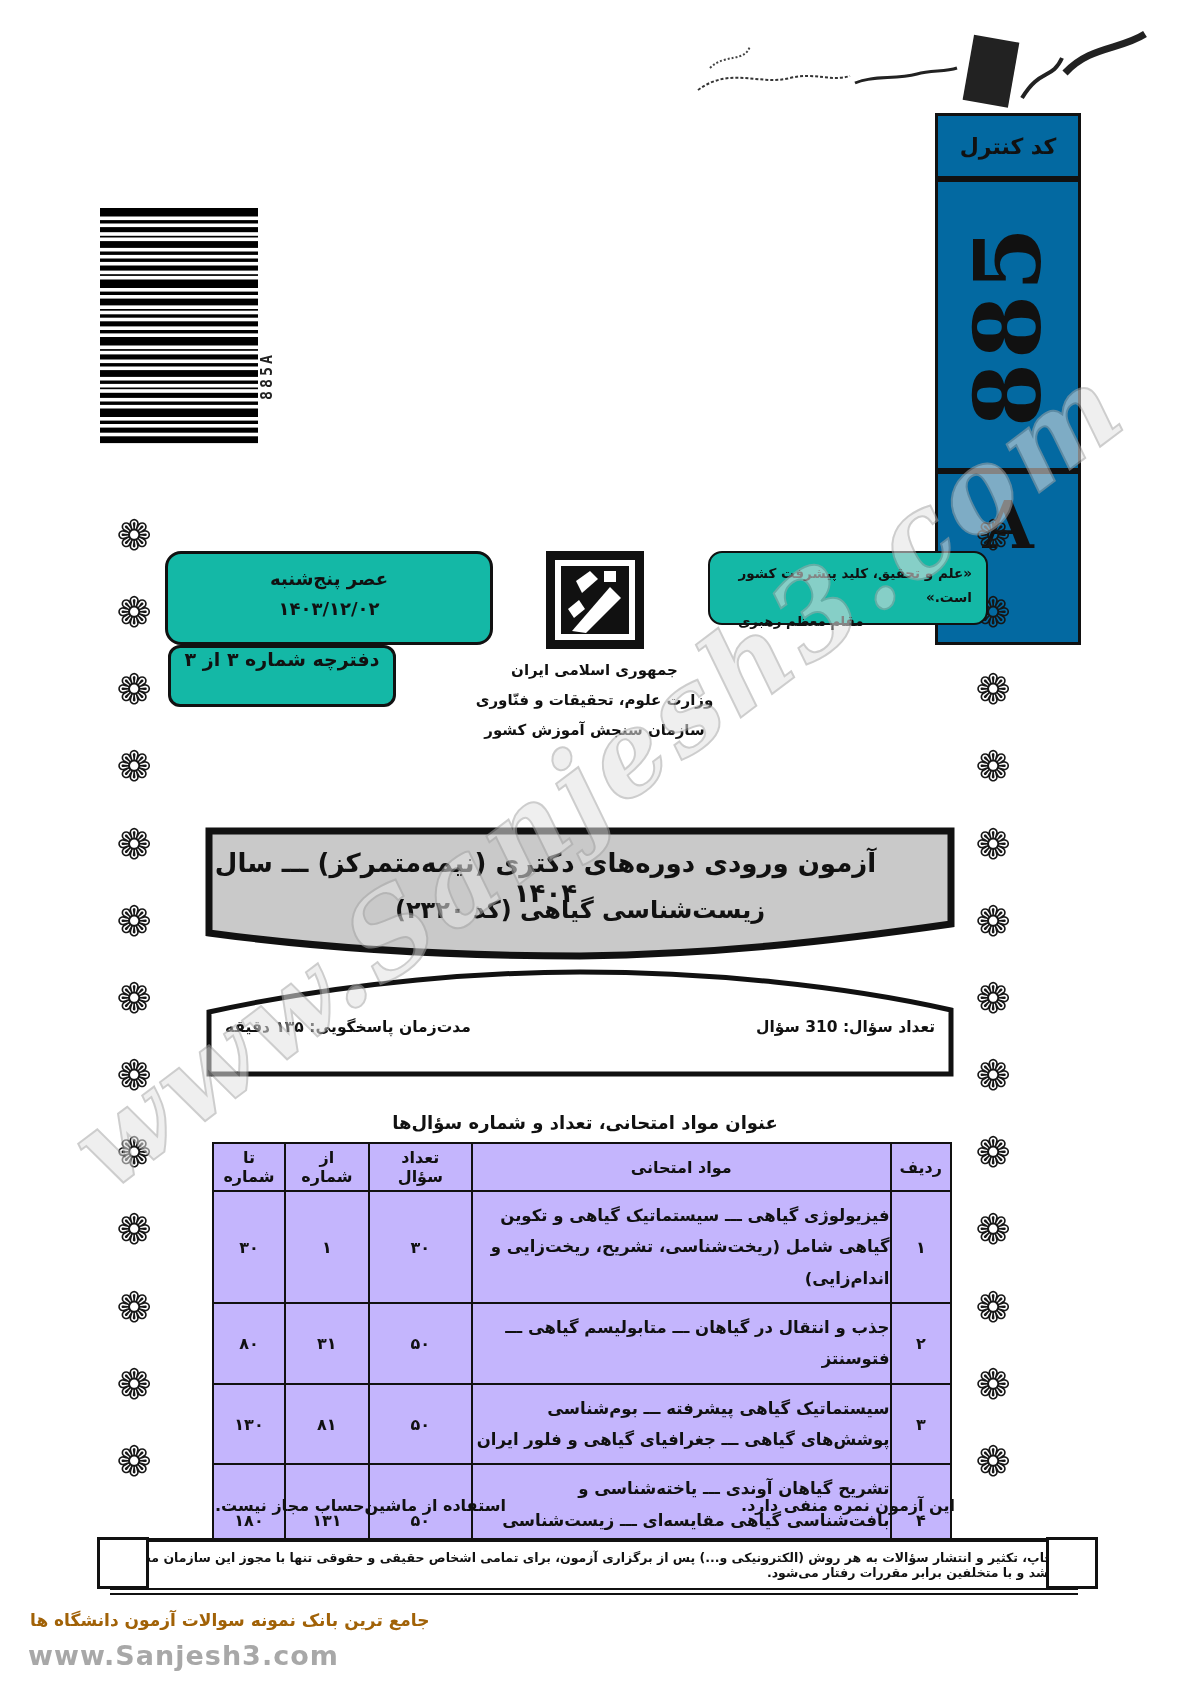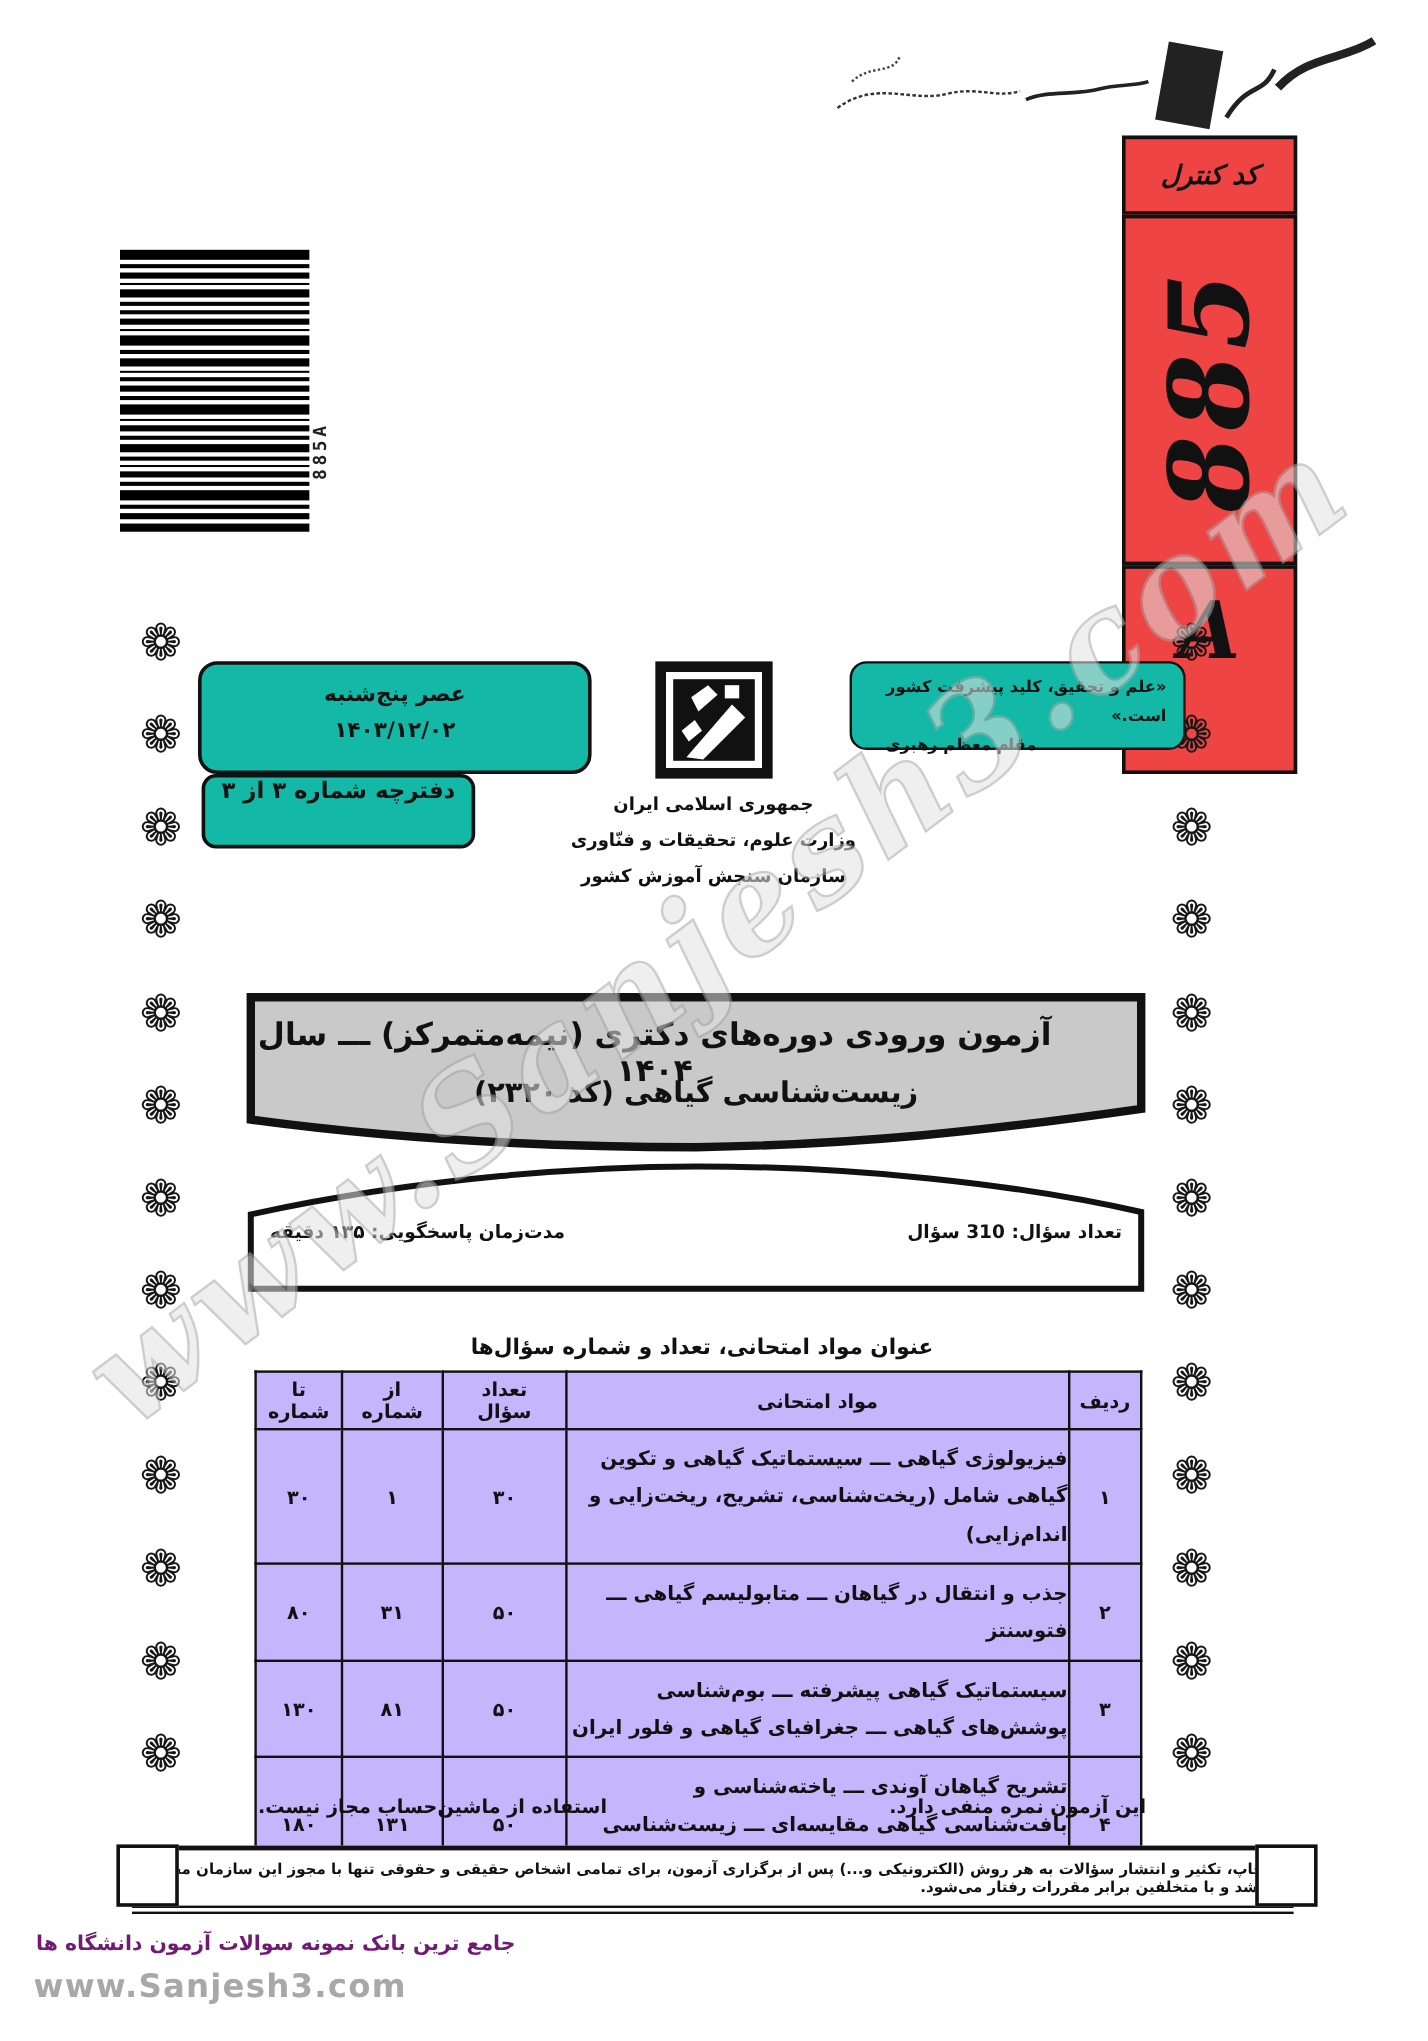--- a/index.html
+++ b/index.html
@@ -4,21 +4,21 @@
 <style>
   html,body{margin:0;padding:0;background:#fff;}
   .page{position:relative;width:1190px;height:1701px;background:#ffffff;overflow:hidden;
         font-family:"DejaVu Sans",sans-serif;color:#111;}
   .abs{position:absolute;}
   .b{font-weight:bold;}
   .ctr{text-align:center;}
   .rtl{direction:rtl;}
 
   
-  .kbox{border:3px solid #111;background:#ef4444;font-style:italic;}
+  .kbox{border:3px solid #111;background:#0369a1;}
   .kod-label{left:935px;top:113px;width:140px;height:60px;display:flex;align-items:center;justify-content:center;
              font-size:22px;font-weight:bold;}
   .kod-num{left:935px;top:179px;width:140px;height:286px;display:flex;align-items:center;justify-content:center;}
   .kod-num span{transform:rotate(-90deg);font-family:"DejaVu Serif",serif;font-size:92px;font-weight:bold;letter-spacing:4px;}
   .kod-letter{left:935px;top:471px;width:140px;height:168px;display:flex;align-items:flex-start;justify-content:center;}
   .kod-letter span{font-family:"DejaVu Serif",serif;font-size:66px;font-weight:bold;margin-top:12px;}
 
   
   .barcode-wrap{left:100px;top:208px;width:158px;height:240px;}
   .barcode-label{left:258px;top:400px;transform:rotate(-90deg);transform-origin:top left;
@@ -70,21 +70,21 @@
 
   
   .notes-row{left:215px;top:1496px;width:740px;display:flex;justify-content:space-between;font-size:16px;font-weight:bold;}
   .copyright-bar{left:110px;top:1538px;width:968px;height:46px;border-top:4px solid #111;border-bottom:7px double #111;
                  display:flex;align-items:center;justify-content:center;font-size:12.5px;font-weight:bold;z-index:2;background:#fff;}
 
   
   .stamp{left:690px;top:28px;width:460px;height:95px;}
 
   
-  .footer-tagline{left:30px;top:1610px;font-size:17px;font-weight:bold;color:#701a75;direction:rtl;}
+  .footer-tagline{left:30px;top:1610px;font-size:17px;font-weight:bold;color:#a16207;direction:rtl;}
   .footer-site{left:28px;top:1640px;font-size:27px;color:#a8a8a8;letter-spacing:1px;font-weight:bold;}
 </style>
 </head>
 <body>
 
 <div class="page">
 
   <svg class="abs stamp" viewBox="0 0 460 95">
     <path d="M8,62 C40,38 70,58 100,50 C125,44 140,54 160,48" fill="none" stroke="#333" stroke-width="2" stroke-dasharray="3,2"></path>
     <path d="M165,55 c18,-8 40,-3 62,-9 c14,-4 28,-2 40,-6" fill="none" stroke="#222" stroke-width="3"></path>

